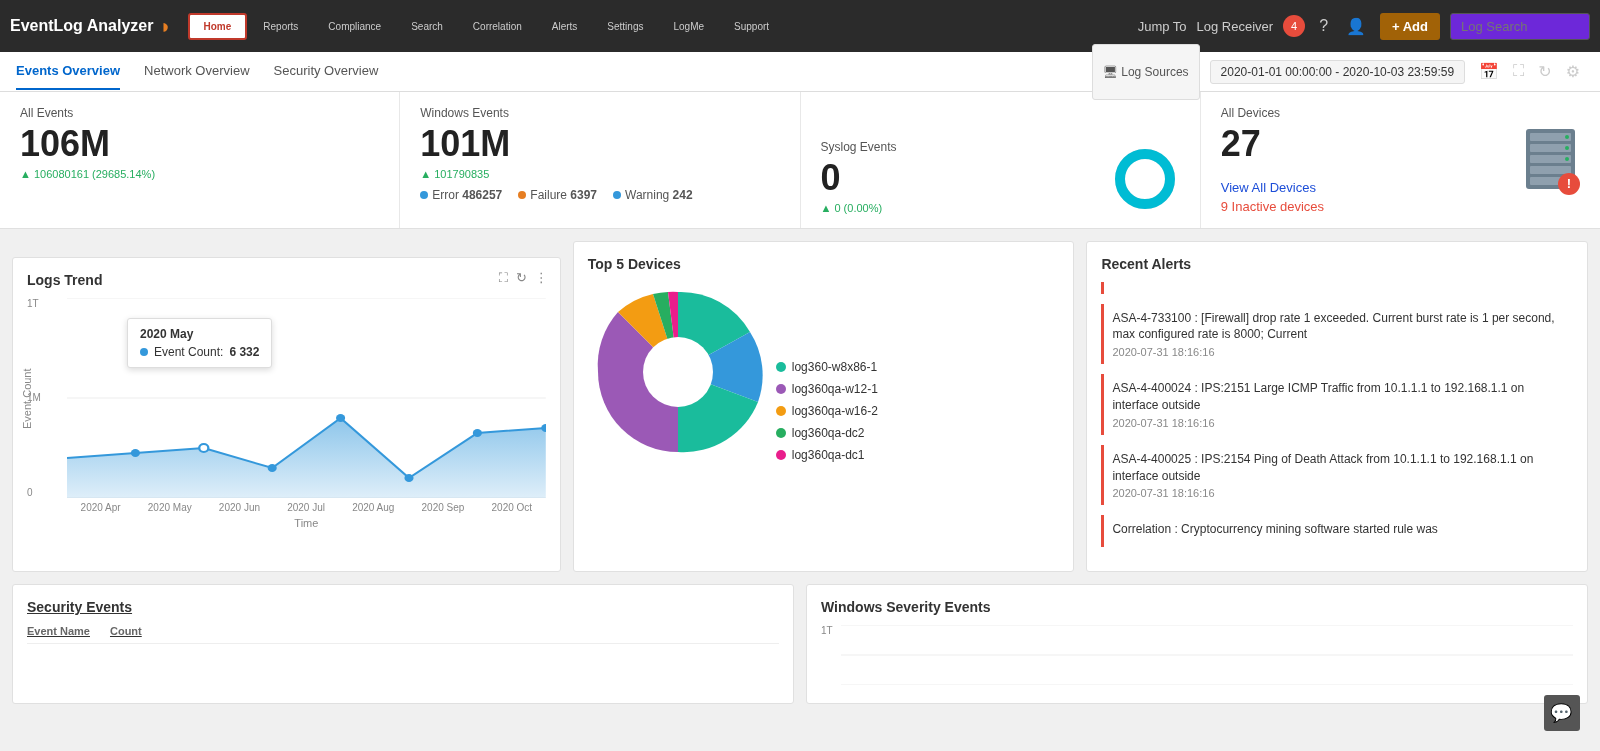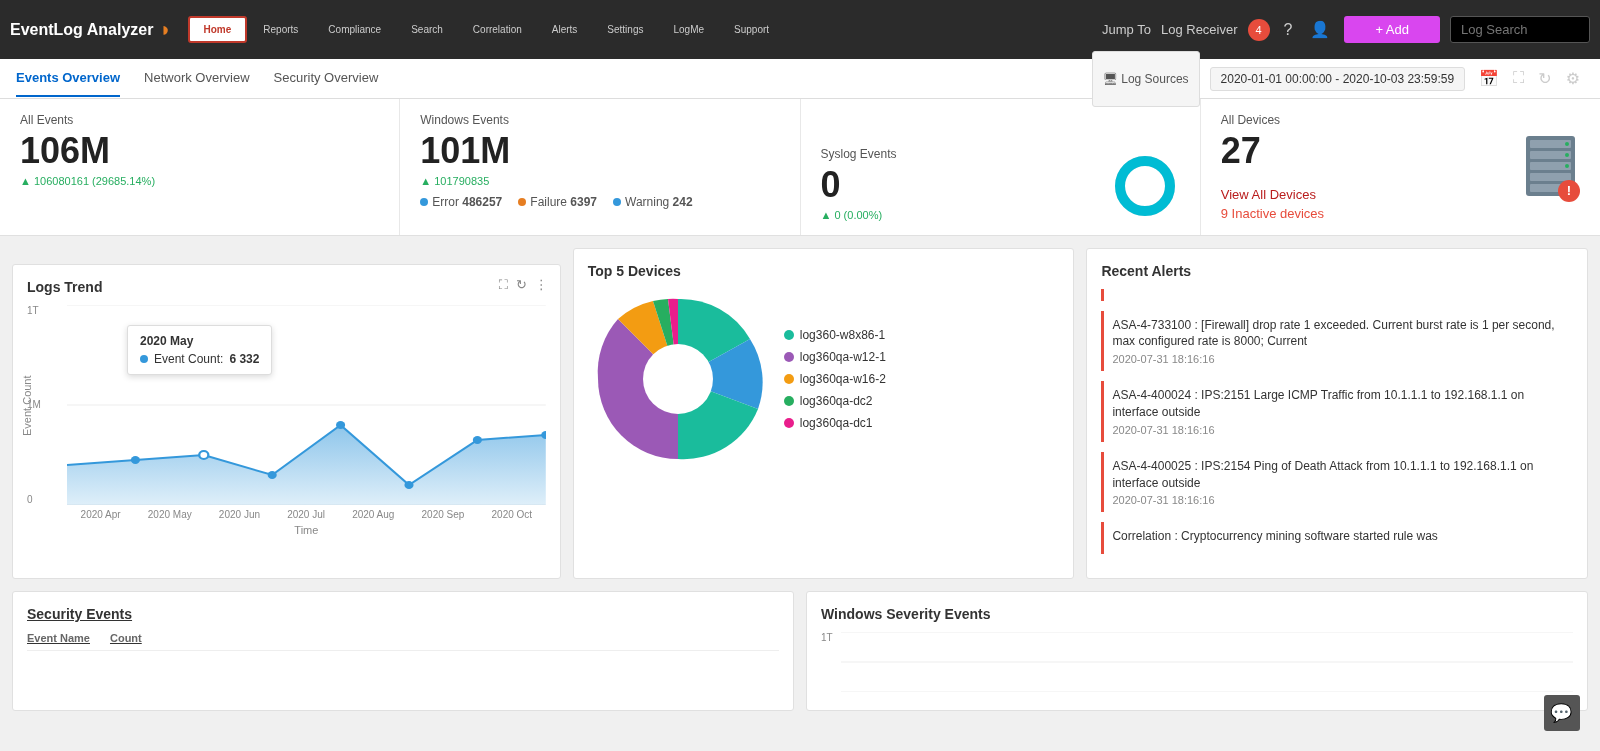--- a/index.html
+++ b/index.html
@@ -4,21 +4,21 @@
   <style>
     * { box-sizing: border-box; margin: 0; padding: 0; }
     body { font-family: Arial, sans-serif; background: #f0f0f0; color: #333; font-size: 13px; }
 
     
     .top-bar {
       background: #2b2b2b;
       display: flex;
       align-items: center;
       justify-content: space-between;
-      height: 59px;
+      height: 52px;
       padding: 0 10px;
     }
     .top-bar-left { display: flex; align-items: center; gap: 4px; }
     .logo { display: flex; align-items: center; gap: 6px; margin-right: 12px; }
     .logo-text { color: white; font-size: 16px; font-weight: bold; }
     .logo-arc { color: #e67e22; font-size: 20px; }
     .nav-menu { display: flex; align-items: center; gap: 2px; }
     .nav-item {
       color: #ccc;
       padding: 6px 14px;
@@ -38,31 +38,31 @@
     .log-receiver { color: #ccc; font-size: 13px; cursor: pointer; }
     .notif-bell {
       background: #e74c3c;
       color: white;
       border-radius: 50%;
       width: 22px; height: 22px;
       display: flex; align-items: center; justify-content: center;
       font-size: 11px; cursor: pointer;
     }
     .add-btn {
-      background: #d946ef;
+      background: #a16207;
       color: white;
       border: none;
-      padding: 6px 31px;
+      padding: 6px 12px;
       border-radius: 3px;
       cursor: pointer;
       font-size: 13px;
-      font-weight: normal;
+      font-weight: bold;
     }
     .log-search {
-      background: #000000;
+      background: #6d28d9;
       border: 1px solid #555;
       color: #aaa;
       padding: 5px 10px;
       border-radius: 3px;
       font-size: 13px;
       width: 140px;
     }
     .icon-btn { color: #ccc; cursor: pointer; font-size: 16px; padding: 4px; }
 
     
@@ -129,21 +129,21 @@
     .dot-blue { background: #3498db; }
     .dot-orange { background: #e67e22; }
 
     
     .stat-block-syslog { display: flex; align-items: flex-end; gap: 16px; padding: 14px 20px; border-right: 1px solid #e8e8e8; flex: 1; }
     .stat-block-syslog .info { flex: 1; }
 
     
     .stat-block-devices { display: flex; align-items: center; gap: 32px; padding: 14px 20px; flex: 1; }
     .stat-block-devices .info { flex: 1; }
-    .view-all-link { color: #b91c1c; cursor: pointer; font-size: 13px; margin-top: 16px; display: block; }
+    .view-all-link { color: #1d4ed8; cursor: pointer; font-size: 13px; margin-top: 16px; display: block; }
     .inactive-link { color: #e74c3c; cursor: pointer; font-size: 13px; margin-top: 4px; display: block; }
 
     
     .device-icon-area { position: relative; }
     .device-icon {
       width: 60px; height: 70px;
       display: flex; align-items: center; justify-content: center;
     }
     .alert-badge {
       position: absolute;
@@ -215,21 +215,21 @@
       font-size: 12px;
       box-shadow: 0 2px 6px rgba(0,0,0,0.15);
       top: 20px;
       left: 60px;
       z-index: 10;
     }
     .tooltip-title { font-weight: bold; margin-bottom: 4px; color: #333; }
     .tooltip-item { display: flex; align-items: center; gap: 6px; color: #333; }
 
     
-    .pie-area { display: flex; align-items: center; gap: 16px; margin-top: 10px; }
+    .pie-area { display: flex; align-items: flex-end; gap: 8px; margin-top: 10px; }
     .pie-legend { display: flex; flex-direction: column; gap: 8px; }
     .legend-item { display: flex; align-items: center; gap: 6px; font-size: 12px; color: #333; }
     .legend-dot { width: 10px; height: 10px; border-radius: 50%; flex-shrink: 0; }
 
     
     .alert-item {
       border-left: 3px solid #e74c3c;
       padding: 6px 8px;
       margin-bottom: 10px;
       background: #fff;

